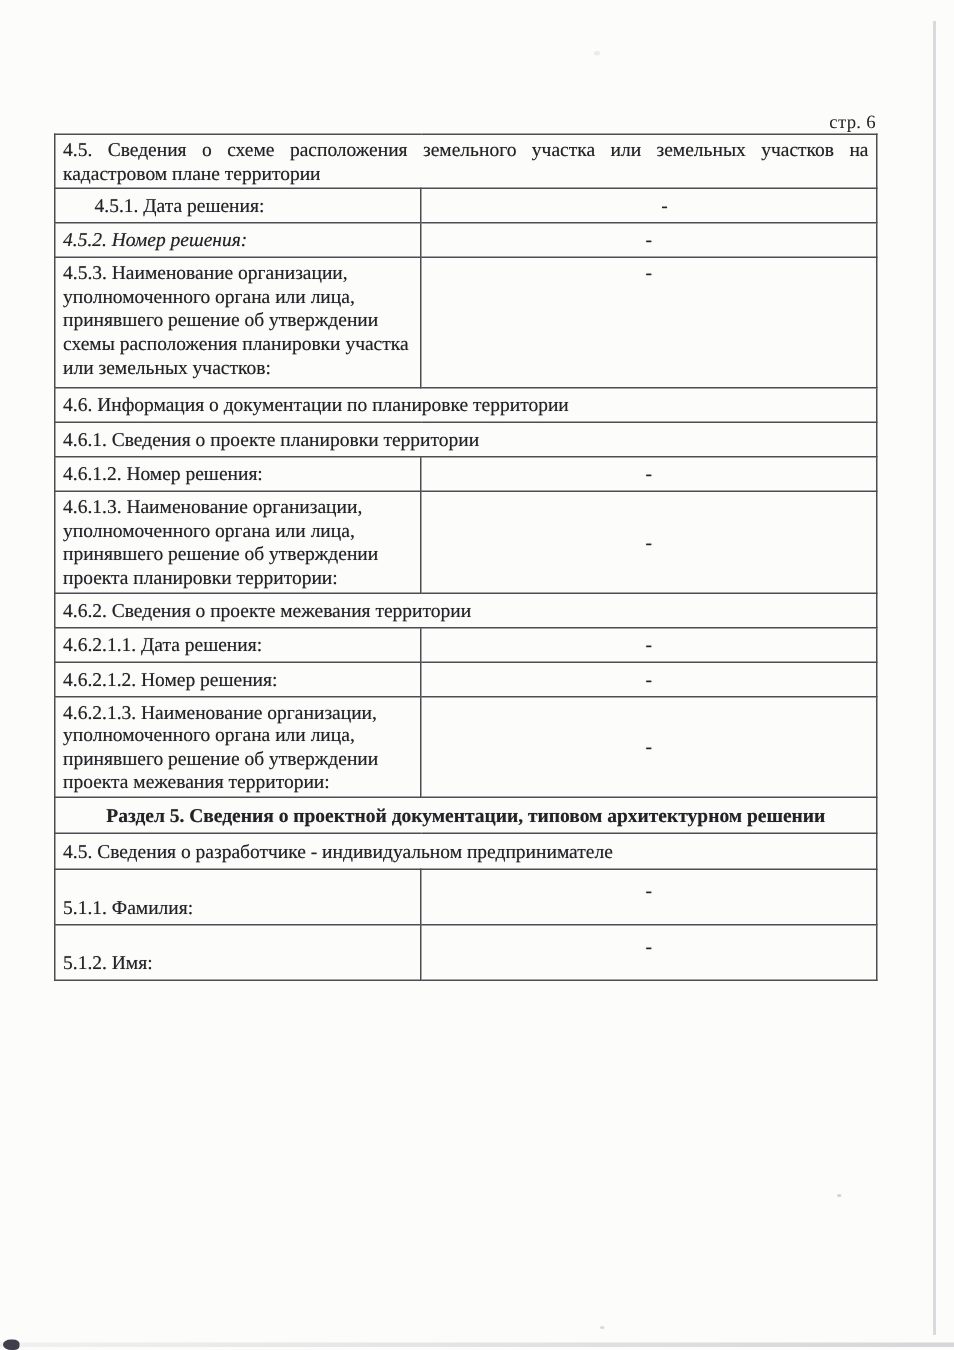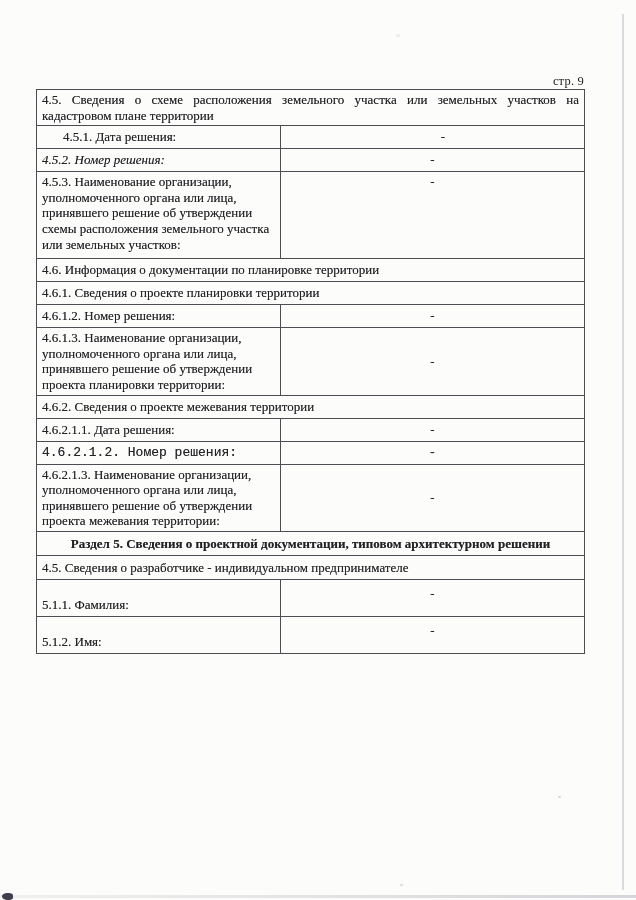--- a/index.html
+++ b/index.html
@@ -46,21 +46,21 @@
   tr.r2  td { height: 18px; padding-left: 26px; }
   tr.r3  td { height: 18px; font-style: italic; }
   tr.r4  td { height: 82px; }
   tr.r5  td { height: 18px; }
   tr.r6  td { height: 18px; }
   tr.r7  td { height: 18px; }
   tr.r8  td { height: 18px; }
   tr.r9  td { height: 59px; margin-top: 20px; }
   tr.r10 td { height: 18px; }
   tr.r11 td { height: 18px; }
-  tr.r12 td { height: 18px; font-family: Liberation Mono, monospace; }
+  tr.r12 td { height: 18px; }
   tr.r13 td { height: 61px; }
   tr.r14 td { height: 19px; }
   tr.r15 td { height: 19px; }
   tr.r16 td { height: 28px; }
   tr.r17 td { height: 28px; }
 
   tr.va-top td { vertical-align: top; }
   tr.name-row td.lbl { vertical-align: bottom; padding-bottom: 3px; }
   tr.name-row td.val { vertical-align: top; padding-top: 6px; }
 
@@ -82,41 +82,41 @@
     border-radius: 55% 45% 40% 60%;
   }
   .speck { position: absolute; border-radius: 50%; }
   .speck.s1 { left: 558px; top: 796px; width: 3px; height: 2px; background: #d2d2d4; }
   .speck.s2 { left: 396px; top: 34px;  width: 4px; height: 3px; background: #ebebee; }
   .speck.s3 { left: 400px; top: 884px; width: 3px; height: 2px; background: #d8d8db; }
 </style>
 </head>
 <body>
 
-<div class="page-num">стр. 9</div>
+<div class="page-num">стр. 6</div>
 
 <table class="doc-table">
   <colgroup>
     <col style="width:244px">
     <col style="width:304px">
   </colgroup>
   <tbody>
     <tr class="r1">
       <td class="full justify" colspan="2">4.5. Сведения о схеме расположения земельного участка или земельных участков на кадастровом плане территории</td>
     </tr>
     <tr class="r2">
       <td class="lbl">4.5.1. Дата решения:</td>
       <td class="val">-</td>
     </tr>
     <tr class="r3">
       <td class="lbl">4.5.2. Номер решения:</td>
       <td class="val">-</td>
     </tr>
     <tr class="r4 va-top">
-      <td class="lbl">4.5.3. Наименование организации, уполномоченного органа или лица, принявшего решение об утверждении схемы расположения земельного участка или земельных участков:</td>
+      <td class="lbl">4.5.3. Наименование организации, уполномоченного органа или лица, принявшего решение об утверждении схемы расположения планировки участка или земельных участков:</td>
       <td class="val">-</td>
     </tr>
     <tr class="r5">
       <td class="full" colspan="2">4.6. Информация о документации по планировке территории</td>
     </tr>
     <tr class="r6">
       <td class="full" colspan="2">4.6.1. Сведения о проекте планировки территории</td>
     </tr>
     <tr class="r8">
       <td class="lbl">4.6.1.2. Номер решения:</td>

